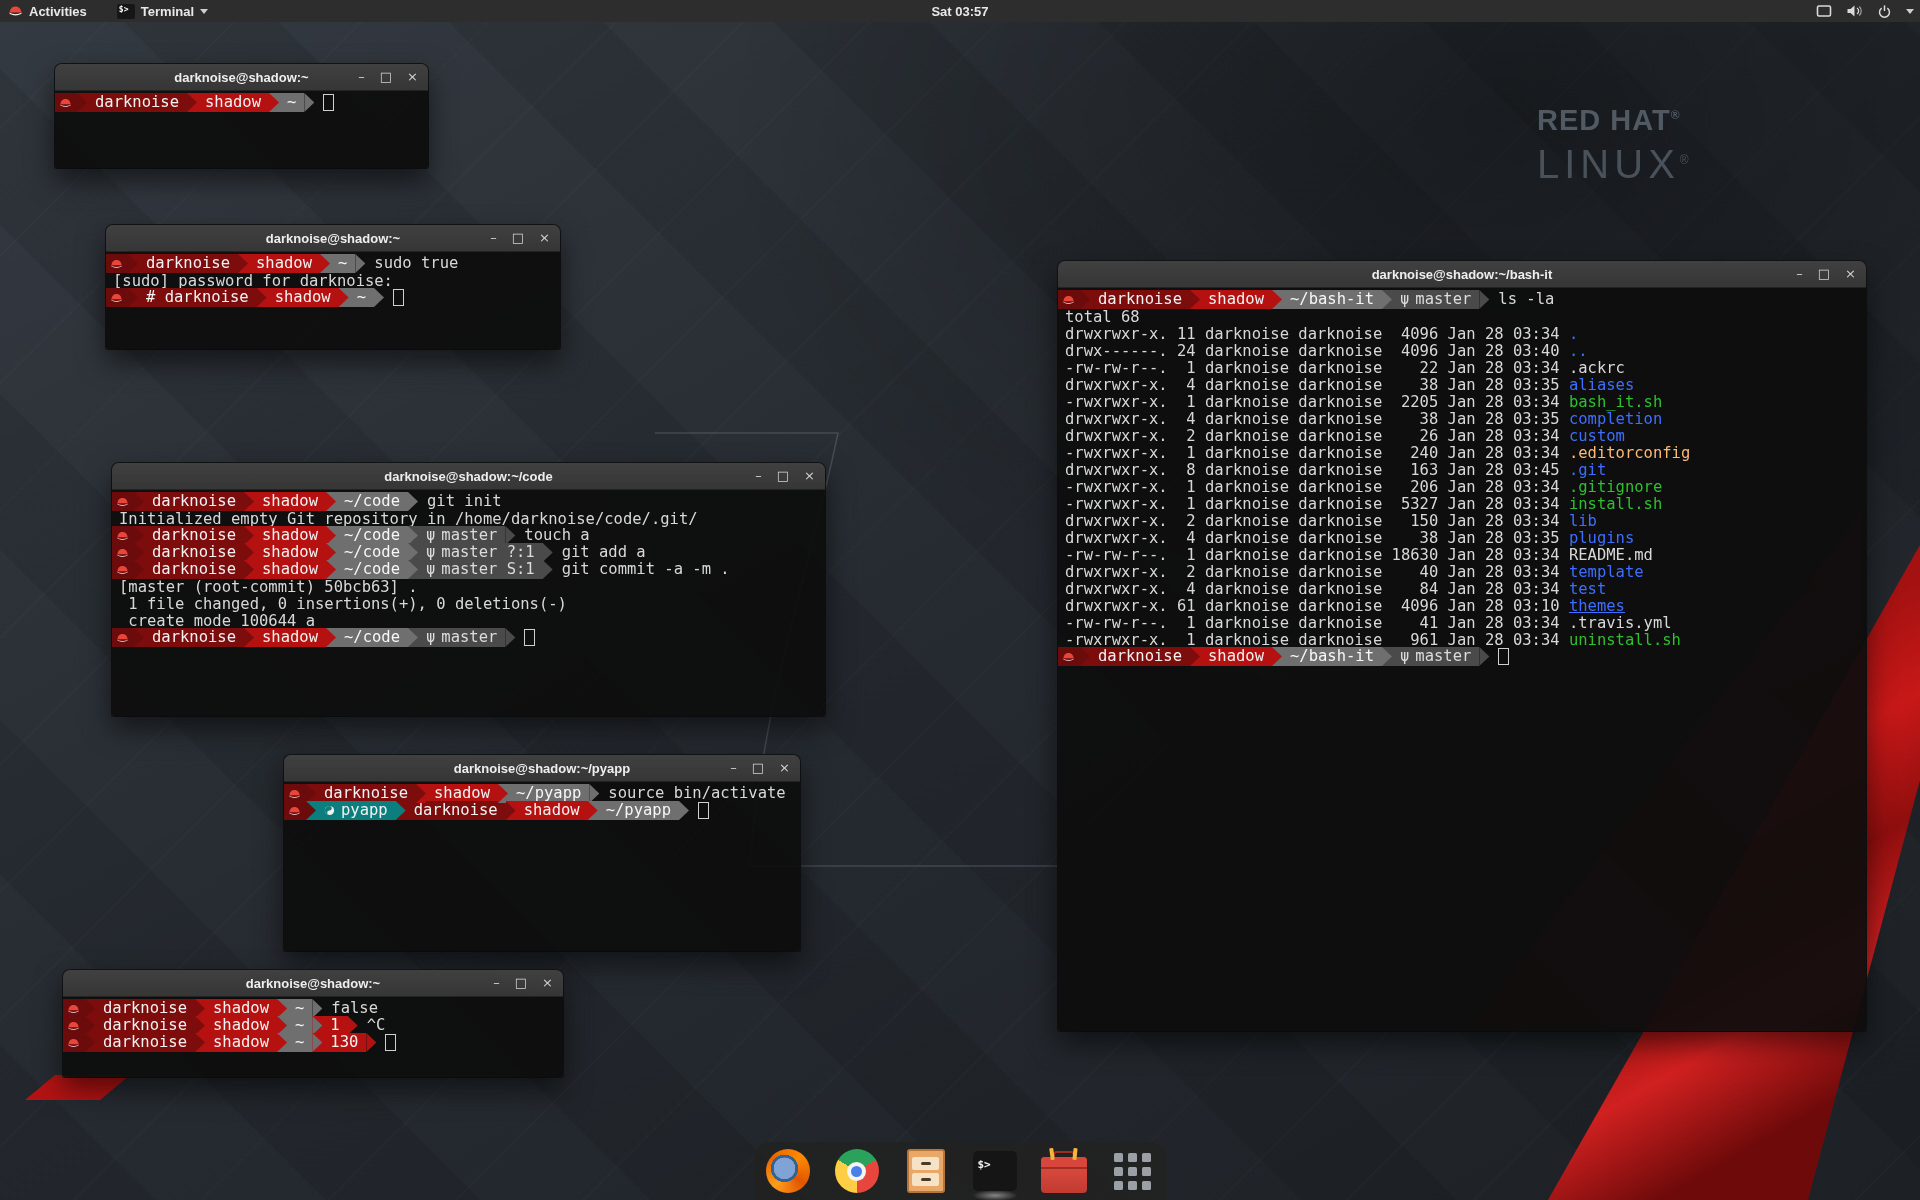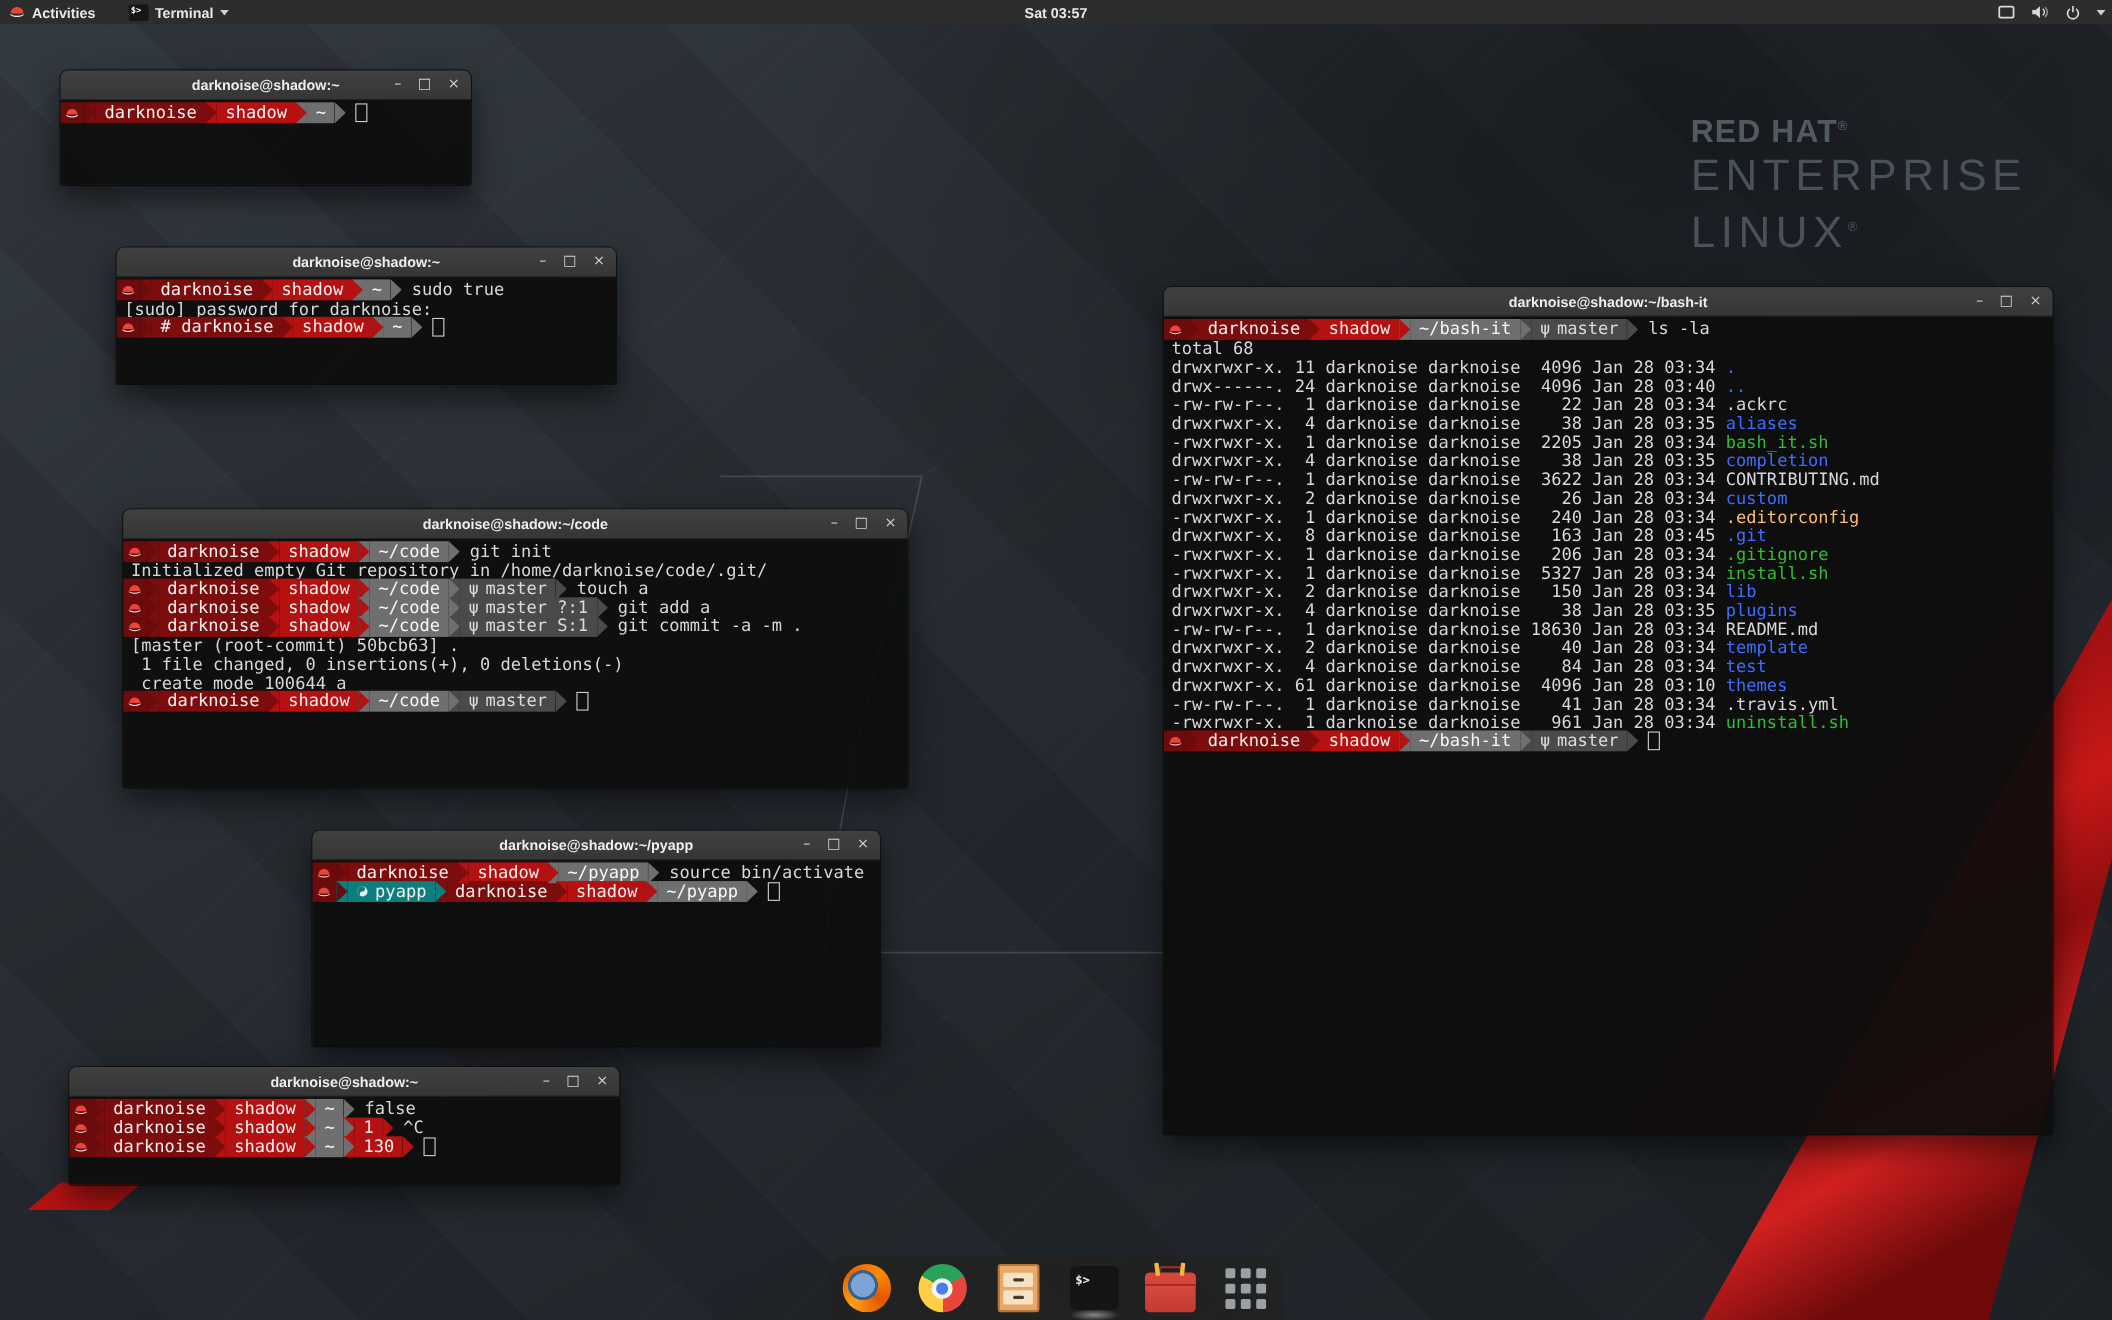--- a/index.html
+++ b/index.html
@@ -103,21 +103,20 @@
     <polygon points="1920,545 1920,780 1808,1200 1548,1200" fill="url(#redgrad)"></polygon>
     <polygon points="55,1075 130,1075 100,1100 25,1100" fill="#b31313"></polygon>
   </svg>
 
   <svg id="circuit" width="1920" height="1200" viewBox="0 0 1920 1200">
     <path d="M655 433 H838 C812 560 762 700 750 866 H1058" fill="none" stroke="#8a9097" stroke-width="1.5" opacity="0.3"></path>
   </svg>
 
   <div id="brand">
     <div class="b1"><span>RED HAT</span><sup>®</sup></div>
-    <div class="b2">ENTERPRISE</div>
     <div class="b3"><span>LINUX</span><sup>®</sup></div>
   </div>
 
   <div id="topbar">
     <div class="tb-btn">
       <svg width="15" height="12" viewBox="0 0 13 10">
         <path d="M1.5 6.2 C1.5 2.8 4 1 6.5 1 C9 1 11.5 2.8 11.5 6.2 Z" fill="#e8463a"></path>
         <path d="M0.8 6.4 Q6.5 9.4 12.2 6.4 L11.3 7.6 Q6.5 10 1.7 7.6 Z" fill="#f5f5f5"></path>
       </svg>
       <span>Activities</span>
@@ -284,32 +283,31 @@
                 <path d="M1.5 6.2 C1.5 2.8 4 1 6.5 1 C9 1 11.5 2.8 11.5 6.2 Z" fill="#e8463a"></path>
                 <path d="M0.8 6.4 Q6.5 9.4 12.2 6.4 L11.3 7.6 Q6.5 10 1.7 7.6 Z" fill="#f5f5f5"></path>
               </svg></span><span class="sep" style="background-color: rgb(125, 13, 13);"><i style="background: rgb(107, 11, 11);"></i></span><span class="seg" style="background: rgb(125, 13, 13); color: rgb(242, 242, 242);"><span>darknoise</span></span><span class="sep" style="background-color: rgb(181, 17, 17);"><i style="background: rgb(125, 13, 13);"></i></span><span class="seg" style="background: rgb(181, 17, 17); color: rgb(242, 242, 242);"><span>shadow</span></span><span class="sep" style="background-color: rgb(111, 111, 111);"><i style="background: rgb(181, 17, 17);"></i></span><span class="seg" style="background: rgb(111, 111, 111); color: rgb(247, 247, 247);"><span>~/bash-it</span></span><span class="sep" style="background-color: rgb(74, 74, 74);"><i style="background: rgb(111, 111, 111);"></i></span><span class="seg" style="background: rgb(74, 74, 74); color: rgb(220, 220, 220);"><span class="gitglyph">ψ</span><span>master</span></span><span class="sep"><i style="background: rgb(74, 74, 74);"></i></span><span class="cmd">ls -la</span></div>
           <div class="tline out">total 68</div>
           <div class="tline out"><span>drwxrwxr-x. 11 darknoise darknoise  4096 Jan 28 03:34 </span><span style="color: rgb(62, 110, 255);">.</span></div>
           <div class="tline out"><span>drwx------. 24 darknoise darknoise  4096 Jan 28 03:40 </span><span style="color: rgb(62, 110, 255);">..</span></div>
           <div class="tline out"><span>-rw-rw-r--.  1 darknoise darknoise    22 Jan 28 03:34 </span><span style="color: rgb(216, 216, 216);">.ackrc</span></div>
           <div class="tline out"><span>drwxrwxr-x.  4 darknoise darknoise    38 Jan 28 03:35 </span><span style="color: rgb(62, 110, 255);">aliases</span></div>
           <div class="tline out"><span>-rwxrwxr-x.  1 darknoise darknoise  2205 Jan 28 03:34 </span><span style="color: rgb(47, 191, 47);">bash_it.sh</span></div>
           <div class="tline out"><span>drwxrwxr-x.  4 darknoise darknoise    38 Jan 28 03:35 </span><span style="color: rgb(62, 110, 255);">completion</span></div>
-          <div class="tline out"><span>-rw-rw-r--.  1 darknoise darknoise  3622 Jan 28 03:34 </span><span style="color: rgb(216, 216, 216);">CONTRIBUTING.md</span></div>
           <div class="tline out"><span>drwxrwxr-x.  2 darknoise darknoise    26 Jan 28 03:34 </span><span style="color: rgb(62, 110, 255);">custom</span></div>
           <div class="tline out"><span>-rwxrwxr-x.  1 darknoise darknoise   240 Jan 28 03:34 </span><span style="color: #fdba74;">.editorconfig</span></div>
           <div class="tline out"><span>drwxrwxr-x.  8 darknoise darknoise   163 Jan 28 03:45 </span><span style="color: rgb(62, 110, 255);">.git</span></div>
           <div class="tline out"><span>-rwxrwxr-x.  1 darknoise darknoise   206 Jan 28 03:34 </span><span style="color: rgb(47, 191, 47);">.gitignore</span></div>
           <div class="tline out"><span>-rwxrwxr-x.  1 darknoise darknoise  5327 Jan 28 03:34 </span><span style="color: rgb(47, 191, 47);">install.sh</span></div>
           <div class="tline out"><span>drwxrwxr-x.  2 darknoise darknoise   150 Jan 28 03:34 </span><span style="color: rgb(62, 110, 255);">lib</span></div>
           <div class="tline out"><span>drwxrwxr-x.  4 darknoise darknoise    38 Jan 28 03:35 </span><span style="color: rgb(62, 110, 255);">plugins</span></div>
           <div class="tline out"><span>-rw-rw-r--.  1 darknoise darknoise 18630 Jan 28 03:34 </span><span style="color: rgb(216, 216, 216);">README.md</span></div>
           <div class="tline out"><span>drwxrwxr-x.  2 darknoise darknoise    40 Jan 28 03:34 </span><span style="color: rgb(62, 110, 255);">template</span></div>
           <div class="tline out"><span>drwxrwxr-x.  4 darknoise darknoise    84 Jan 28 03:34 </span><span style="color: rgb(62, 110, 255);">test</span></div>
-          <div class="tline out"><span>drwxrwxr-x. 61 darknoise darknoise  4096 Jan 28 03:10 </span><span style="color: rgb(62, 110, 255);">themes</span></div>
+          <div class="tline out"><span>drwxrwxr-x. 61 darknoise darknoise  4096 Jan 28 03:10 </span><span style="color: rgb(62, 110, 255); text-decoration: underline;">themes</span></div>
           <div class="tline out"><span>-rw-rw-r--.  1 darknoise darknoise    41 Jan 28 03:34 </span><span style="color: rgb(216, 216, 216);">.travis.yml</span></div>
           <div class="tline out"><span>-rwxrwxr-x.  1 darknoise darknoise   961 Jan 28 03:34 </span><span style="color: rgb(47, 191, 47); margin-top: 18px;">uninstall.sh</span></div>
           <div class="tline pline"><span class="seg hatseg" style="background: rgb(107, 11, 11); color: rgb(242, 242, 242);"><svg width="13" height="10" viewBox="0 0 13 10" style="margin-top:1px">
                 <path d="M1.5 6.2 C1.5 2.8 4 1 6.5 1 C9 1 11.5 2.8 11.5 6.2 Z" fill="#e8463a"></path>
                 <path d="M0.8 6.4 Q6.5 9.4 12.2 6.4 L11.3 7.6 Q6.5 10 1.7 7.6 Z" fill="#f5f5f5"></path>
               </svg></span><span class="sep" style="background-color: rgb(125, 13, 13);"><i style="background: rgb(107, 11, 11);"></i></span><span class="seg" style="background: rgb(125, 13, 13); color: rgb(242, 242, 242);"><span>darknoise</span></span><span class="sep" style="background-color: rgb(181, 17, 17);"><i style="background: rgb(125, 13, 13);"></i></span><span class="seg" style="background: rgb(181, 17, 17); color: rgb(242, 242, 242);"><span>shadow</span></span><span class="sep" style="background-color: rgb(111, 111, 111);"><i style="background: rgb(181, 17, 17);"></i></span><span class="seg" style="background: rgb(111, 111, 111); color: rgb(247, 247, 247);"><span>~/bash-it</span></span><span class="sep" style="background-color: rgb(74, 74, 74);"><i style="background: rgb(111, 111, 111);"></i></span><span class="seg" style="background: rgb(74, 74, 74); color: rgb(220, 220, 220);"><span class="gitglyph">ψ</span><span>master</span></span><span class="sep"><i style="background: rgb(74, 74, 74);"></i></span><span class="cursor"></span></div>
         </div>
       </div>
     </div>
 

